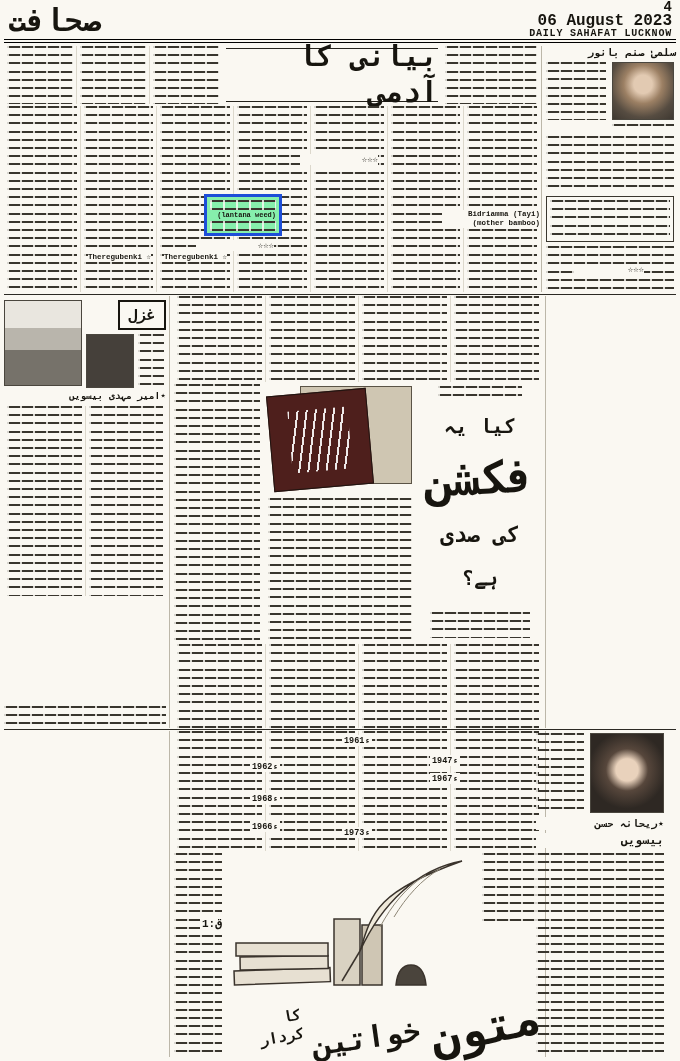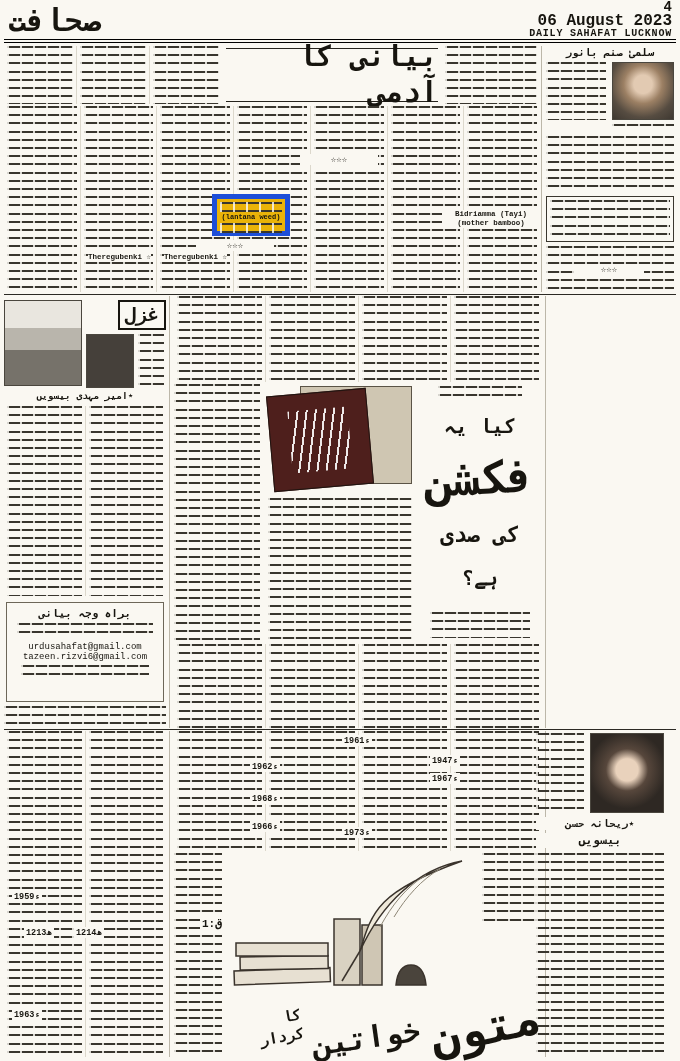--- a/index.html
+++ b/index.html
@@ -2,21 +2,21 @@
 <html lang="ur"><head>
 <meta charset="utf-8">
 <style>
   *{box-sizing:border-box;margin:0;padding:0}
   html,body{background:#9a968c}
   .page{position:relative;width:680px;height:1061px;background:#faf8f2;color:#17150f;
         font-family:Liberation Mono, monospace;overflow:hidden;margin:0 auto}
   .abs{position:absolute}
   .urdu{direction:rtl}
   .b{font-weight:bold}
-  .ctr{text-align:center}
+  .ctr{text-align:right}
   
   .tx{background-image:
         repeating-linear-gradient(to right, rgba(250,248,242,.82) 0 2px, rgba(250,248,242,0) 2px 13px),
         repeating-linear-gradient(to bottom, #39362e 0 2px, transparent 2px 8.2px)}
   .f{width:100%;height:100%}
   .cols{display:flex;width:100%;height:100%}
   .c{flex:1;padding:0 3px;border-left:1px solid #dcd8cc;position:relative}
   .c:first-child{border-left:0}
   .vrule{position:absolute;width:1px;background:#bcb7a9;top:0;bottom:0}
   .photo{border:1px solid #4a463e}
@@ -100,21 +100,21 @@
           </div>
         <div class="c">
             <div class="tx f"></div>
           </div>
         <div class="c">
             <div class="tx f"></div>
           </div>
       </div>
     </div>
 
-    <div class="abs" style="left:208px;top:148px;width:78px;height:42px;border:5px solid #1d4ed8;background:#eab308;z-index:3;padding:3px">
+    <div class="abs" style="left:200px;top:148px;width:78px;height:42px;border:3px solid #1d4ed8;background:#86efac;z-index:3;padding:3px">
       <div class="tx" style="height:10px"></div>
       <div class="ctr" style="font-size:7px;font-weight:bold;line-height:11px">(lantana weed)</div>
       <div class="tx" style="height:10px"></div>
     </div>
     <div class="lbl ctr" style="left:192px;top:194px;width:78px;font-size:9px">☆☆☆</div>
     <div class="lbl ctr" style="left:296px;top:108px;width:78px;font-size:9px">☆☆☆</div>
 
     <div class="lbl ctr" style="left:438px;top:164px;width:98px;font-size:7.5px;font-weight:bold;line-height:9px">Bidriamma (Tayi)(mother bamboo)</div>
 
     <div class="lbl" style="left:84px;top:206px;font-size:7.5px;font-weight:bold">Theregubenki ☆</div>
@@ -136,43 +136,36 @@
     </div>
   </div>
 
   <div class="abs" style="left:4px;right:4px;top:294px;height:1px;background:#2c2a24"></div>
 
   <div class="abs" style="left:4px;top:296px;width:672px;height:432px">
 
     <div class="abs" style="left:0;top:0;width:162px;height:432px">
       <div class="abs photo photo-bench" style="left:0;top:4px;width:78px;height:86px"></div>
       <div class="abs urdu ctr" style="left:114px;top:4px;width:48px;height:30px;border:2px solid #17150f;display:flex;align-items:center;justify-content:center">
-        <span class="b" style="font-size:19px">غزل</span>
+        <span class="b" style="font-size:15px">غزل</span>
       </div>
       <div class="abs photo photo-man" style="left:82px;top:38px;width:48px;height:54px"></div>
       <div class="abs tx" style="left:134px;top:38px;width:26px;height:54px"></div>
       <div class="abs urdu ctr b lbl" style="left:0;top:94px;width:162px;font-size:9.5px">٭امیر مہدی بیسویں</div>
       <div class="abs" style="left:0;top:110px;width:162px;height:190px">
         <div class="cols">
           <div class="c">
               <div class="tx f"></div>
             </div>
           <div class="c">
               <div class="tx f"></div>
             </div>
         </div>
       </div>
 
-      <div class="abs" style="left:2px;top:306px;width:158px;height:100px;border:1px solid #6d6759;padding:4px;text-align:center">
-        <div class="urdu b" style="font-size:11px">براہ وجہ بیانی</div>
-        <div class="tx" style="height:16px;margin:3px 6px"></div>
-        <a href="#" class="email">urdusahafat@gmail.com</a>
-        <a href="#" class="email">tazeen.rizvi6@gmail.com</a>
-        <div class="tx" style="height:14px;margin:3px 10px"></div>
-      </div>
       <div class="abs tx" style="left:0;top:410px;width:162px;height:22px"></div>
     </div>
 
     <div class="vrule" style="left:165px"></div>
 
     <div class="abs" style="left:170px;top:0;width:368px;height:432px">
       <div class="abs" style="left:0;top:0;width:368px;height:86px">
         <div class="cols">
           <div class="c">
               <div class="tx f"></div>
@@ -229,34 +222,20 @@
     </div>
 
     <div class="vrule" style="left:541px"></div>
 
   </div>
 
   <div class="abs" style="left:4px;right:4px;top:729px;height:1px;background:#2c2a24"></div>
 
   <div class="abs" style="left:4px;top:731px;width:672px;height:326px">
 
-    <div class="abs" style="left:0;top:0;width:162px;height:326px">
-      <div class="cols">
-        <div class="c">
-            <div class="tx f"></div>
-          </div>
-        <div class="c">
-            <div class="tx f"></div>
-          </div>
-      </div>
-      <span class="tok" style="left:8px;top:160px">1959ء</span>
-      <span class="tok" style="left:70px;top:196px">1214ھ</span>
-      <span class="tok" style="left:20px;top:196px">1213ھ</span>
-      <span class="tok" style="left:8px;top:278px">1963ء</span>
-    </div>
 
     <div class="vrule" style="left:165px"></div>
 
     <div class="abs" style="left:170px;top:0;width:368px;height:326px">
       <div class="abs" style="left:0;top:0;width:368px;height:120px">
         <div class="cols">
           <div class="c">
               <div class="tx f"></div>
             </div>
           <div class="c">

